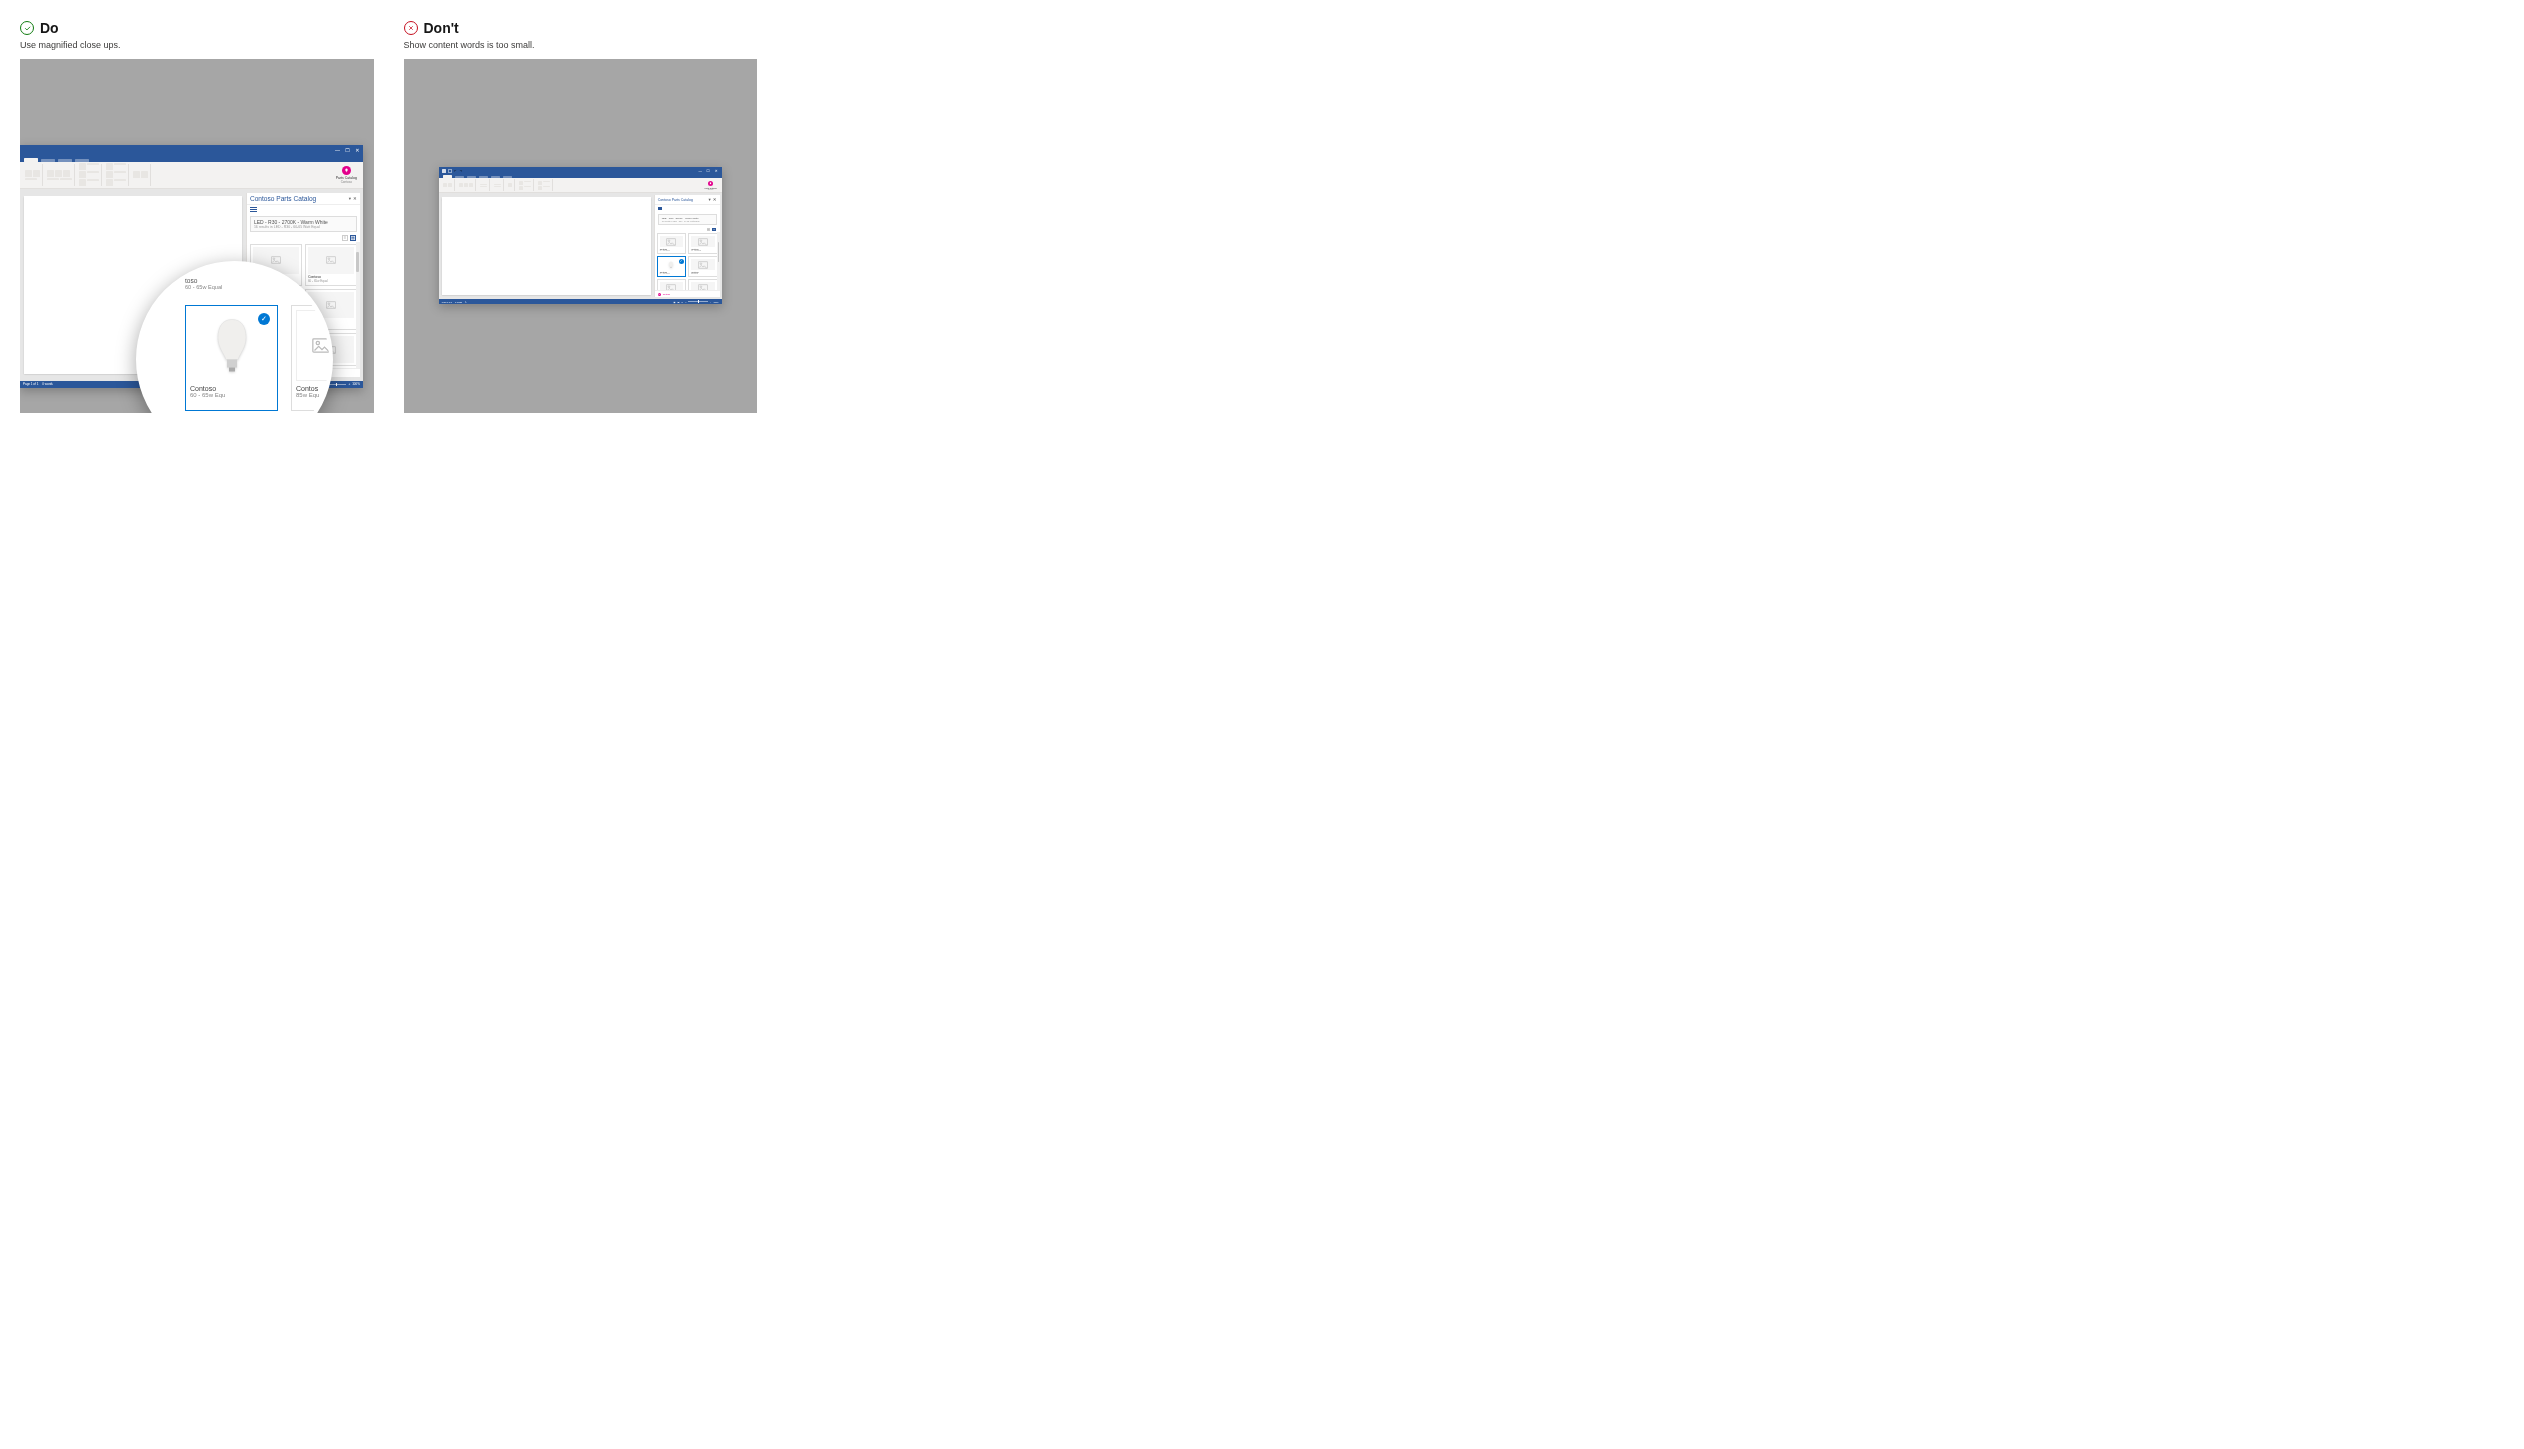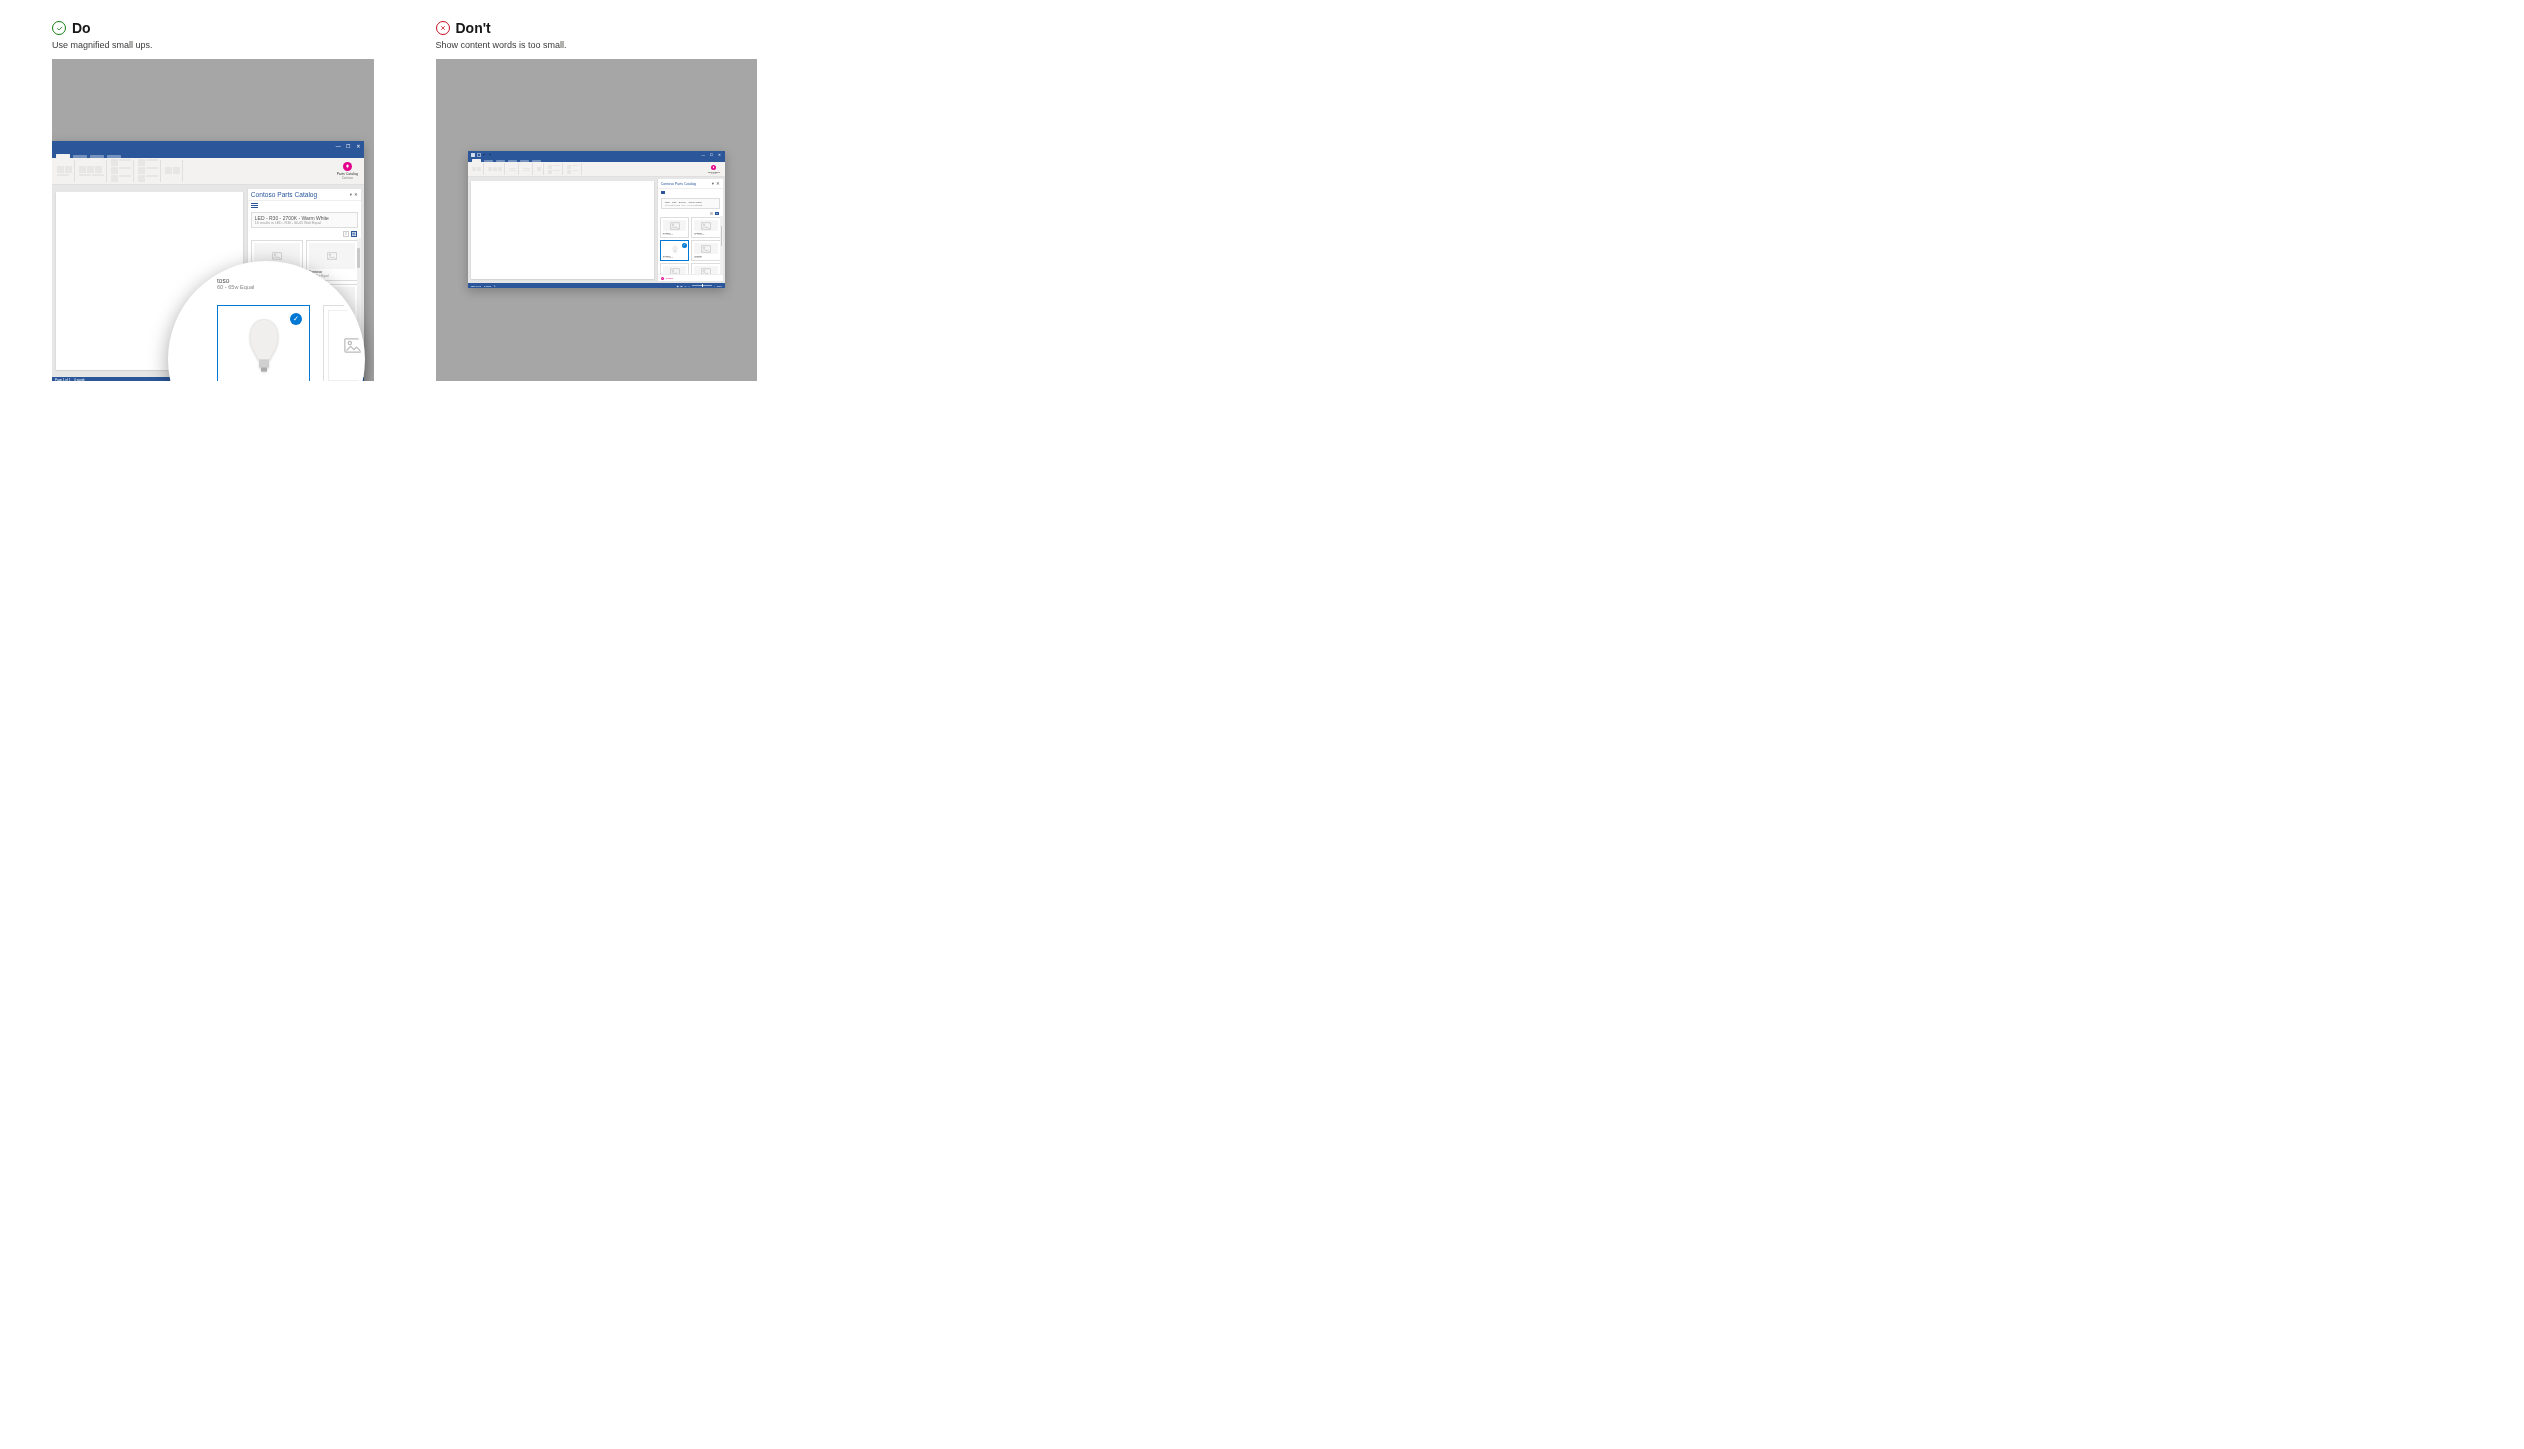--- a/index.html
+++ b/index.html
@@ -1,18 +1,18 @@
 <!DOCTYPE html>
 <html style="font-size:8px"><head>
 <meta charset="utf-8">
 <style>
   * { box-sizing: border-box; margin: 0; padding: 0; }
   body { font-family: "Segoe UI", Arial, sans-serif; background: #fff; padding: 20px; }
   .container { display: flex; gap: 30px; max-width: 737px; }
-  .col { flex: 1; margin-left: 32px; }
+  .col { flex: 1; }
   .header { display: flex; align-items: center; gap: 6px; margin-bottom: 4px; }
   .icon-circle { width: 14px; height: 14px; border-radius: 50%; display: flex; align-items: center; justify-content: center; border: 1px solid; }
   .icon-do { border-color: #107c10; color: #107c10; }
   .icon-dont { border-color: #c50f1f; color: #c50f1f; }
   .header h2 { font-size: 14px; font-weight: 700; color: #171717; }
   .subtitle { font-size: 9px; color: #3b3a39; margin-bottom: 9px; }
   .thumb-frame { background: #a6a6a6; width: 100%; aspect-ratio: 1/1; padding: 0; overflow: hidden; position: relative; display:flex; align-items:center; justify-content:center; }
 
   
   .word-window { background: #fff; box-shadow: 0 3px 10px rgba(0,0,0,.25); position: relative; }
@@ -137,21 +137,21 @@
 
   <div class="col do">
     <div class="header">
       <div class="icon-circle icon-do">
         <svg width="7" height="7" viewBox="0 0 24 24">
             <path d="M5 12l5 5L20 7" stroke="#107c10" stroke-width="3" fill="none" stroke-linecap="round" stroke-linejoin="round"></path>
           </svg>
       </div>
       <h2>Do</h2>
     </div>
-    <p class="subtitle">Use magnified small ups.</p>
+    <p class="subtitle">Use magnified close ups.</p>
 
     <div class="thumb-frame">
       <div class="word-window" style="position:absolute; left:0; top:40px; right:9px;">
         <div class="titlebar">
           <div class="win-btns">
             <span class="win-btn">—</span>
             <span class="win-btn">☐</span>
             <span class="win-btn">✕</span>
           </div>
         </div>

